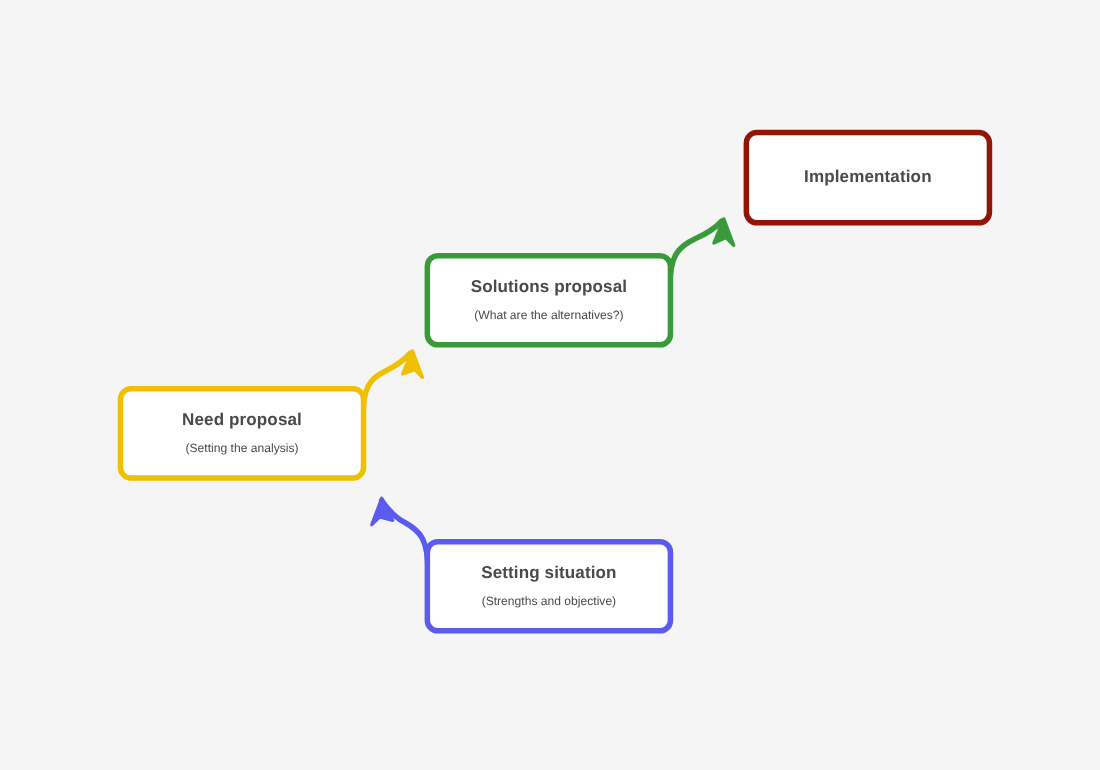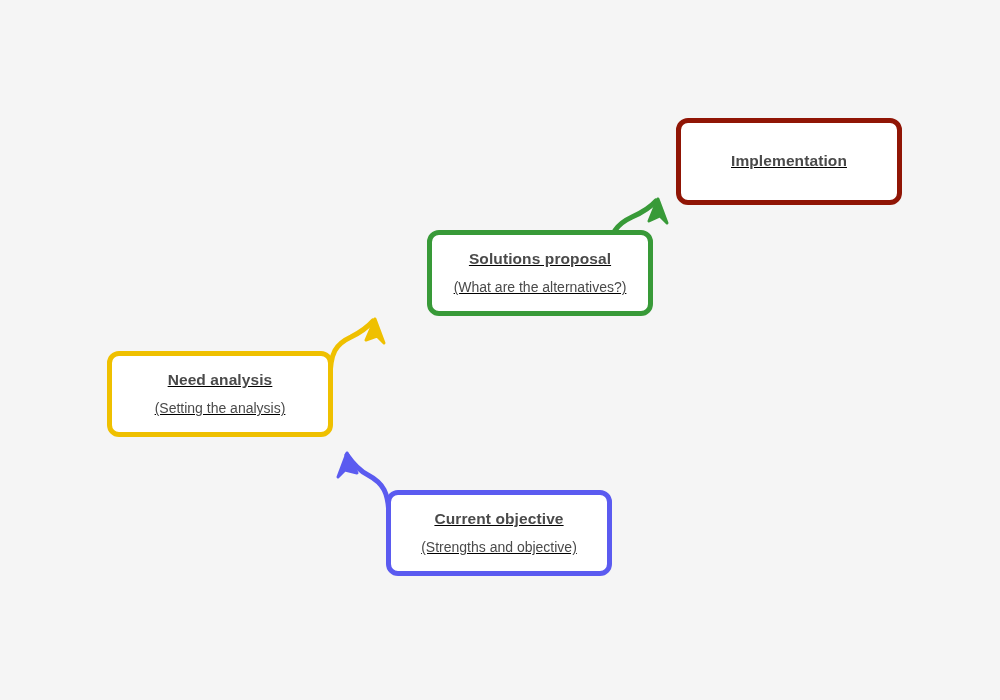--- a/index.html
+++ b/index.html
@@ -34,31 +34,30 @@
     box-sizing: border-box;
     background: #ffffff;
     border-style: solid;
     border-width: 5px;
     border-radius: 12px;
     display: flex;
     flex-direction: column;
     align-items: center;
     justify-content: center;
     text-align: left;
-    text-decoration: underline;
   }
   .node-title {
     font-size: 15.5px;
     font-weight: bold;
     color: #4a4a4a;
     letter-spacing: 0.1px;
     line-height: 1.2;
   }
   .node-subtitle {
-    font-size: 14px;
+    font-size: 11px;
     font-weight: normal;
     color: #4a4a4a;
     line-height: 1.2;
     margin-top: 11px;
   }
 </style>
 </head>
 <body style="background: rgb(245, 245, 245);">
 
 <div id="diagram-canvas">
@@ -72,30 +71,30 @@
       <path fill="none" stroke="#efc000" stroke-width="5" stroke-linecap="round" stroke-linejoin="round" d="M 330 380 C 330 352 336 344 351 337 C 359 333 366 329 373 321"></path>
       <path fill="#efc000" stroke="#efc000" stroke-width="3" stroke-linejoin="round" d="M 375 319 L 366 340 L 377 336 L 384 343 Z"></path>
     </g>
     <g>
       <path fill="none" stroke="#389a38" stroke-width="5" stroke-linecap="round" stroke-linejoin="round" d="M 609 260 C 609 232 617 224 632 217 C 641 213 649 209 656 201"></path>
       <path fill="#389a38" stroke="#389a38" stroke-width="3" stroke-linejoin="round" d="M 658 199 L 649 221 L 660 216 L 667 223 Z"></path>
     </g>
   </svg>
 
   <div class="node" id="node-current-situation" style="left: 386px; top: 490px; width: 226px; height: 86px; border-color: rgb(91, 91, 240);">
-    <div class="node-title">Current objective</div>
+    <div class="node-title">Setting situation</div>
     <div class="node-subtitle">(Strengths and objective)</div>
   </div>
 
   <div class="node" id="node-need-analysis" style="left: 107px; top: 351px; width: 226px; height: 86px; border-color: rgb(239, 192, 0);">
-    <div class="node-title">Need analysis</div>
+    <div class="node-title">Need proposal</div>
     <div class="node-subtitle">(Setting the analysis)</div>
   </div>
 
-  <div class="node" id="node-solutions-proposal" style="left: 386px; top: 230px; width: 226px; height: 86px; border-color: rgb(56, 154, 56); margin-left: 41px;">
+  <div class="node" id="node-solutions-proposal" style="left: 386px; top: 230px; width: 226px; height: 86px; border-color: rgb(56, 154, 56);">
     <div class="node-title">Solutions proposal</div>
     <div class="node-subtitle">(What are the alternatives?)</div>
   </div>
 
   <div class="node no-sub" id="node-implementation" style="left: 676px; top: 118px; width: 226px; height: 87px; border-color: rgb(144, 21, 5);">
     <div class="node-title">Implementation</div>
 
   </div>
 
 </div>

